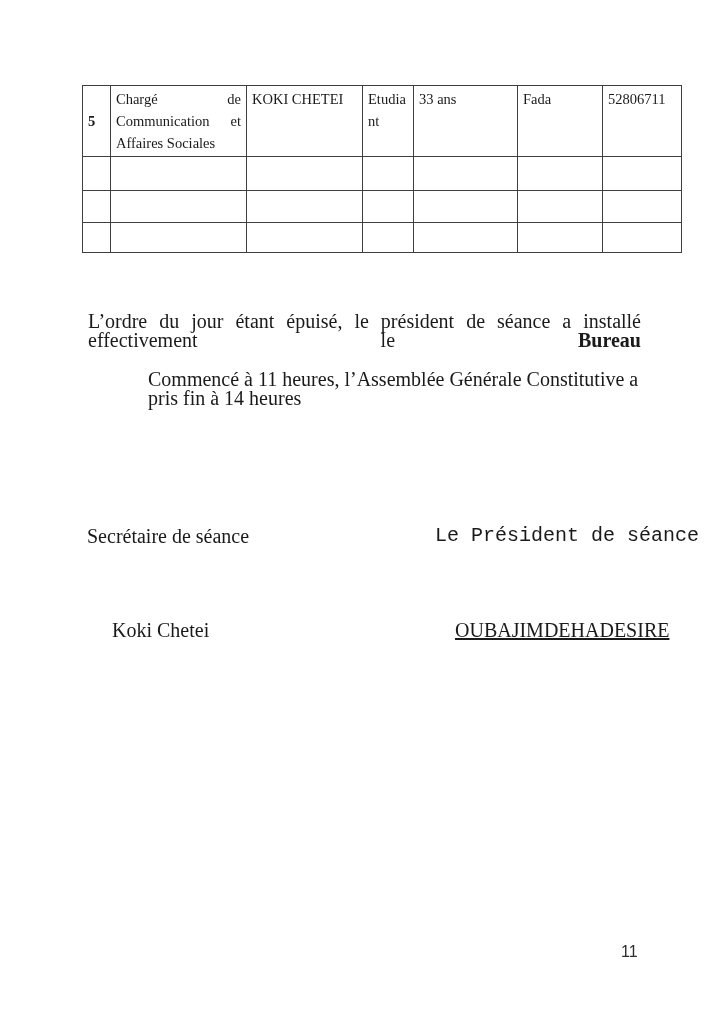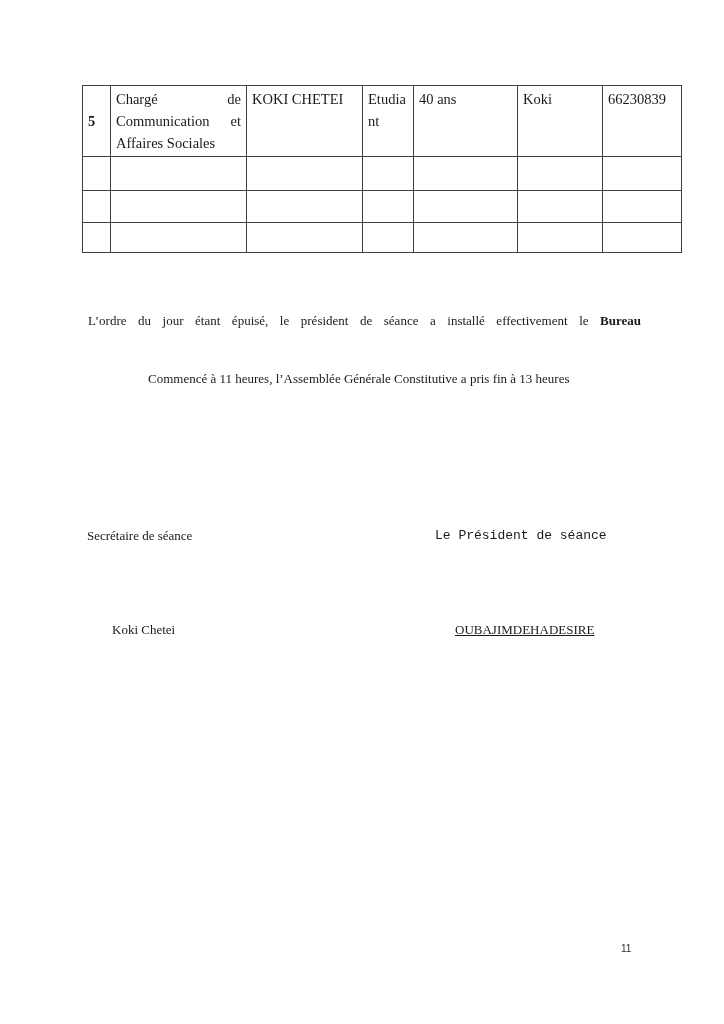--- a/index.html
+++ b/index.html
@@ -38,42 +38,42 @@
   table.members td.fonction-cell { text-align: justify; margin-left: 36px; }
   table.members td.profession-cell { word-break: break-all; }
   tr.row-main  { height: 71px; }
   tr.row-e1    { height: 34px; }
   tr.row-e2    { height: 32px; }
   tr.row-e3    { height: 30px; }
 
   
   .para {
     position: absolute;
-    font-size: 13px;
+    font-size: 20px;
     line-height: 18.5px;
   }
   .closing { left: 88px; top: 312px; width: 553px; }
   .closing .jline {
     text-align: justify;
     text-align-last: justify;
   }
   .session { left: 148px; top: 370px; width: 500px; }
   .attestation { left: 88px; top: 429px; width: 560px; }
 
   .sig-title-left  { left: 87px;  top: 527px; text-align: right; }
   .sig-title-right { left: 435px; top: 527px; font-family: Liberation Mono, monospace; }
   .sig-name-left   { left: 112px; top: 621px; }
   .sig-name-right  { left: 455px; top: 621px; text-decoration: underline; }
 
   .page-number {
     position: absolute;
     left: 621px;
     top: 943px;
     font-family: "Liberation Sans", "DejaVu Sans", sans-serif;
-    font-size: 10px;
+    font-size: 16px;
     color: #2e2e2e;
   }
   b { font-weight: bold; }
 </style>
 </head>
 <body>
 
 <div class="page">
 
   <table class="members">
@@ -85,23 +85,23 @@
         <col style="width:104px">
         <col style="width:85px">
       <col style="width:79px">
     </colgroup>
     <tbody>
       <tr class="row-main">
         <td class="num-cell">5</td>
         <td class="fonction-cell">Chargé de Communication et Affaires Sociales</td>
         <td>KOKI CHETEI</td>
         <td class="profession-cell">Etudiant</td>
-        <td>40 ans</td>
-        <td>Koki</td>
-        <td>66230839</td>
+        <td>33 ans</td>
+        <td>Fada</td>
+        <td>52806711</td>
       </tr>
       <tr class="row-e1">
         <td></td>
           <td></td>
         <td></td>
           <td></td>
         <td></td>
           <td></td>
         <td></td>
       </tr>
@@ -126,21 +126,21 @@
     </tbody>
   </table>
 
   <div class="para closing">
     <div class="jline">
       <span>L’ordre du jour étant épuisé, le président de séance a installé effectivement le</span>
       <b>Bureau</b>
     </div>
   </div>
 
-  <div class="para session">Commencé à 11 heures, l’Assemblée Générale Constitutive a pris fin à 13 heures</div>
+  <div class="para session">Commencé à 11 heures, l’Assemblée Générale Constitutive a pris fin à 14 heures</div>
 
 
   <div class="para sig-title-left">Secrétaire de séance</div>
   <div class="para sig-title-right">Le Président de séance</div>
 
   <div class="para sig-name-left">Koki Chetei</div>
   <div class="para sig-name-right">OUBAJIMDEHADESIRE</div>
 
   <div class="page-number">11</div>
 

